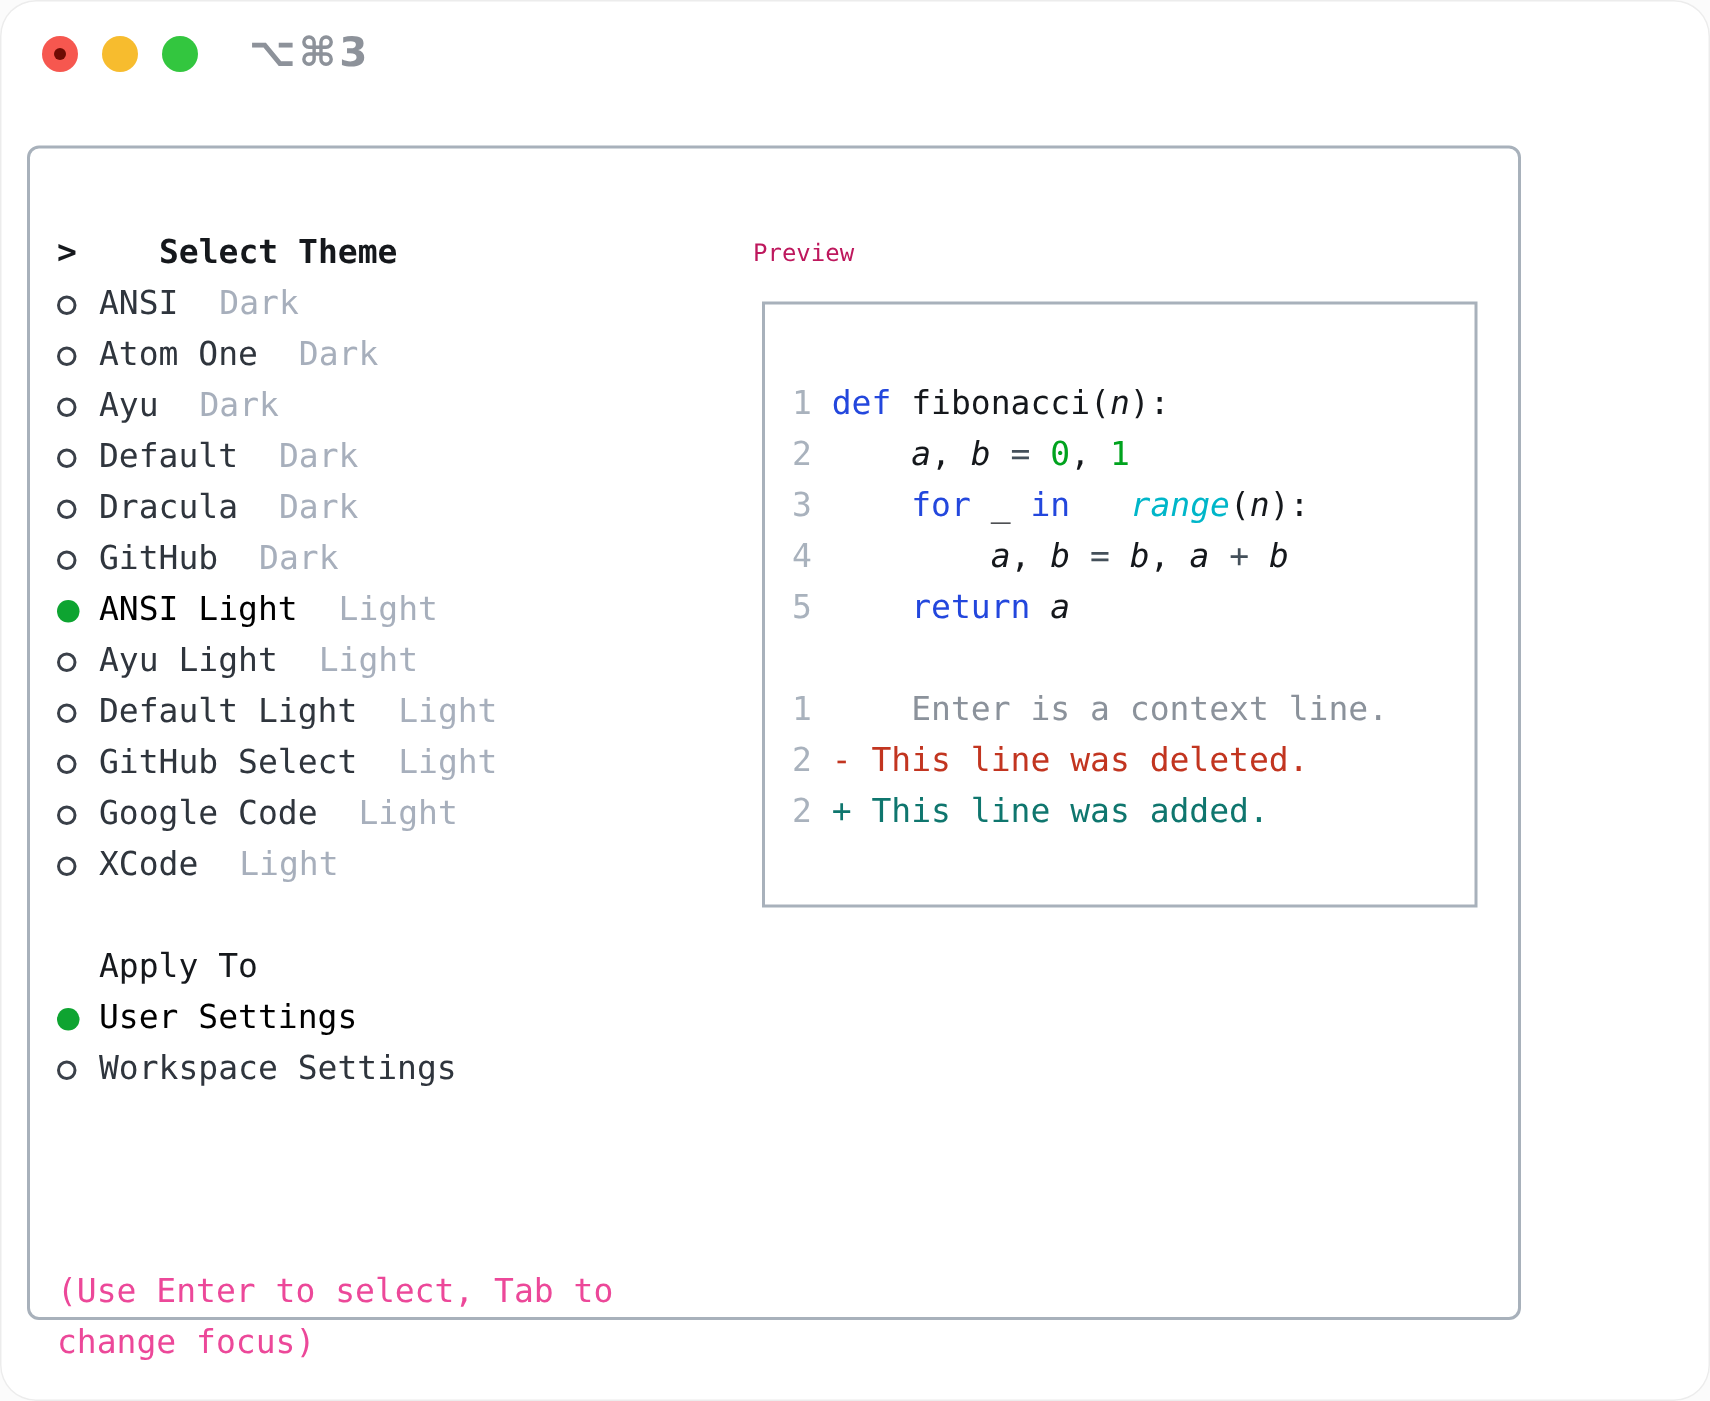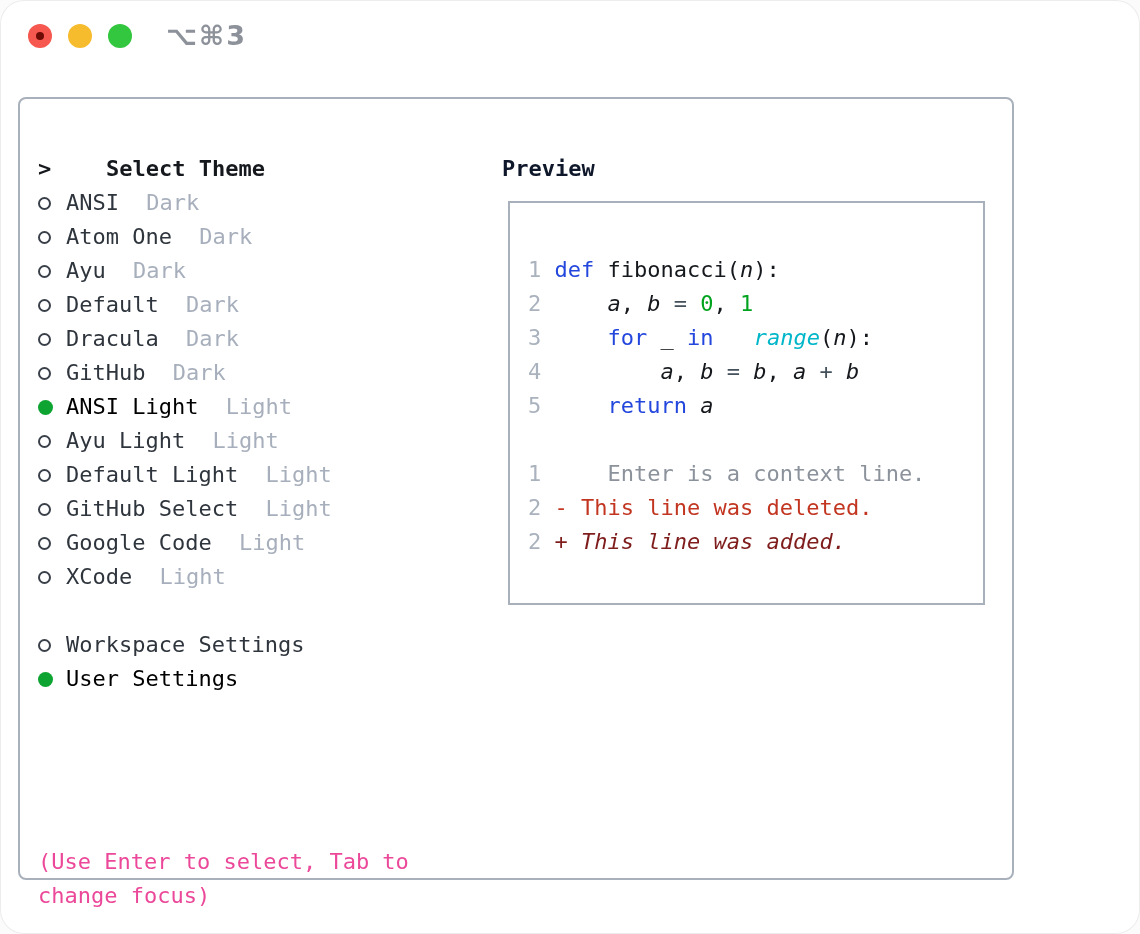--- a/index.html
+++ b/index.html
@@ -57,21 +57,21 @@
   .item-tag { color: #a7afbc; margin-left: 14px; }
   .spacer-row { height: 34px; }
   .apply-indent { padding-left: 28px; color: #15181c; }
   .footer-hint {
     position: absolute; left: 18px; top: 746px;
     font-size: 22px; line-height: 34px; color: #ec4899; white-space: pre;
   }
   
   .preview-label {
     position: absolute; left: 482px; top: 53px;
-    font-size: 22px; line-height: 34px; font-weight: bold; color: #0f172a;
+    font-size: 16px; line-height: 34px; font-weight: normal; color: #be185d;
   }
   .preview-box {
     position: absolute; left: 488px; top: 102px;
     width: 477px; height: 404px;
     border: 2px solid #a8b1bb;
     background: #ffffff;
   }
   .code {
     position: absolute; left: 18px; top: 50px;
     font-size: 22px; line-height: 34px; white-space: pre;
@@ -79,21 +79,21 @@
   }
   .tok-num { color: #a9b2bd; }
   .tok-pln { color: #15181c; }
   .tok-kw  { color: #2347dd; }
   .tok-fn  { color: #00b6c9; font-style: italic; margin-left: 27px; }
   .tok-lit { color: #00a31e; }
   .tok-op  { color: #44505a; }
   .tok-var { color: #15181c; font-style: italic; }
   .tok-ctx { color: #8b929b; }
   .tok-del { color: #c23520; }
-  .tok-add { color: #7f1d1d; font-style: italic; }
+  .tok-add { color: #0f766e; }
 </style>
 </head>
 <body>
 
 <div class="window">
 
   <div class="titlebar">
     <div class="tl tl-close"></div>
     <div class="tl tl-min"></div>
     <div class="tl tl-zoom"></div>
@@ -115,23 +115,24 @@
           <div class="row"><span class="marker"><span class="radio"></span></span><span class="item-name">Dracula</span><span class="item-tag"> Dark</span></div>
           <div class="row"><span class="marker"><span class="radio"></span></span><span class="item-name">GitHub</span><span class="item-tag"> Dark</span></div>
           <div class="row"><span class="marker"><span class="radio sel"></span></span><span class="item-name sel">ANSI Light</span><span class="item-tag"> Light</span></div>
           <div class="row"><span class="marker"><span class="radio"></span></span><span class="item-name">Ayu Light</span><span class="item-tag"> Light</span></div>
           <div class="row"><span class="marker"><span class="radio"></span></span><span class="item-name">Default Light</span><span class="item-tag"> Light</span></div>
           <div class="row"><span class="marker"><span class="radio"></span></span><span class="item-name">GitHub Select</span><span class="item-tag"> Light</span></div>
           <div class="row"><span class="marker"><span class="radio"></span></span><span class="item-name">Google Code</span><span class="item-tag"> Light</span></div>
           <div class="row"><span class="marker"><span class="radio"></span></span><span class="item-name">XCode</span><span class="item-tag"> Light</span></div>
         </div>
       <div class="spacer-row"></div>
+      <div class="row apply-indent">Apply To</div>
       <div id="apply-items">
+          <div class="row"><span class="marker"><span class="radio sel"></span></span><span class="item-name sel">User Settings</span></div>
           <div class="row"><span class="marker"><span class="radio"></span></span><span class="item-name">Workspace Settings</span></div>
-          <div class="row"><span class="marker"><span class="radio sel"></span></span><span class="item-name sel">User Settings</span></div>
         </div>
     </div>
 
     <div class="footer-hint"><span>(Use Enter to select, Tab to</span><br><span>change focus)</span></div>
 
     <div class="preview-label">Preview</div>
 
     <div class="preview-box">
       <pre class="code" id="code-block"><span class="tok-num">1</span><span class="tok-pln"> </span><span class="tok-kw">def</span><span class="tok-pln"> fibonacci(</span><span class="tok-var">n</span><span class="tok-pln">):</span>
 <span class="tok-num">2</span><span class="tok-pln">     </span><span class="tok-var">a</span><span class="tok-pln">, </span><span class="tok-var">b</span><span class="tok-pln"> </span><span class="tok-op">=</span><span class="tok-pln"> </span><span class="tok-lit">0</span><span class="tok-pln">, </span><span class="tok-lit">1</span>

